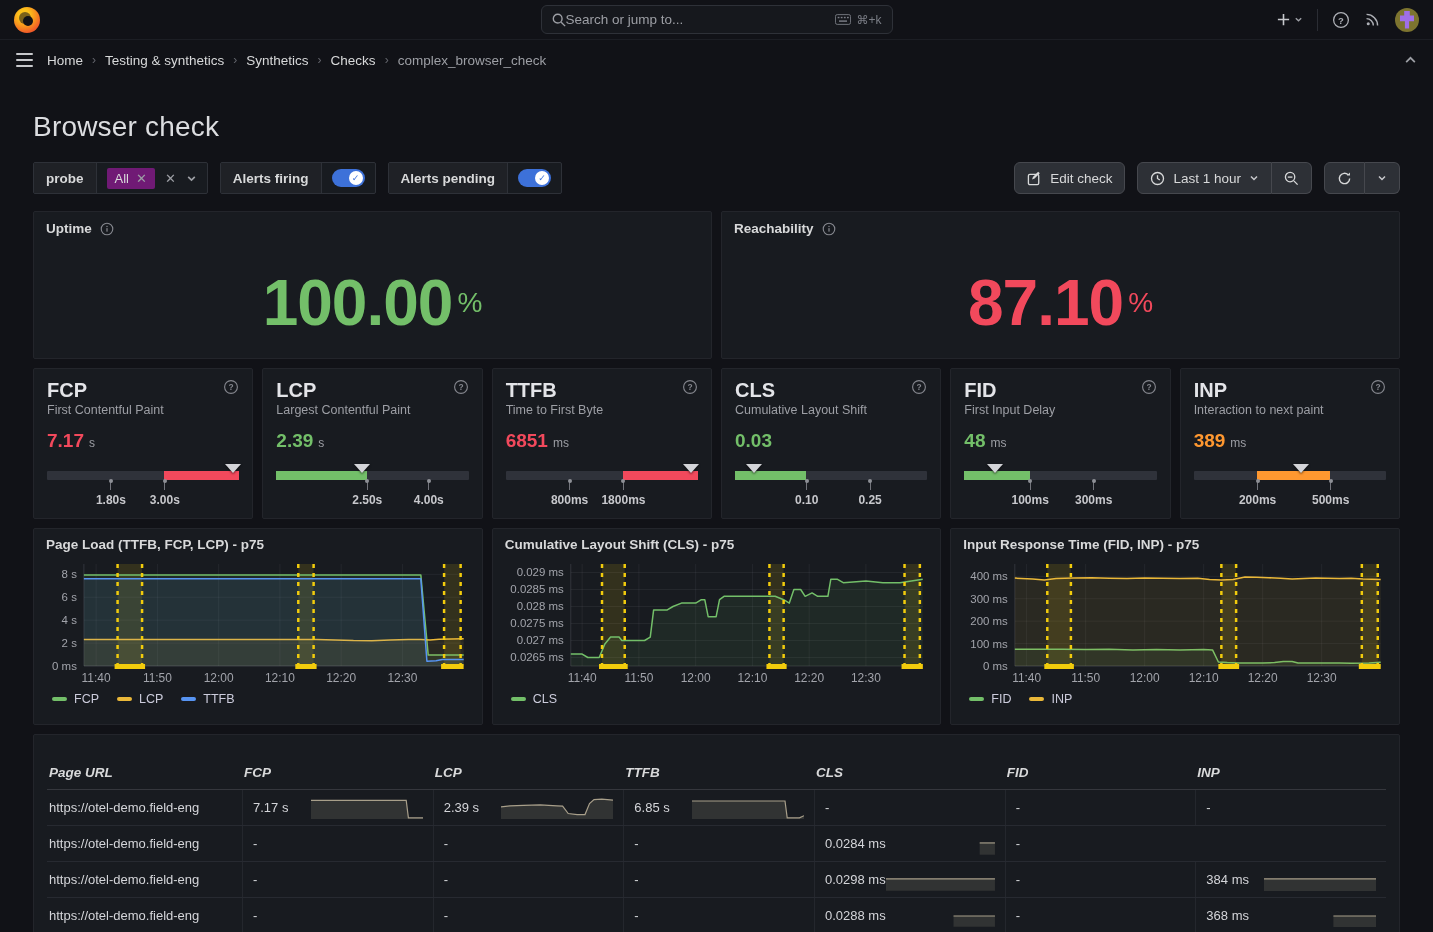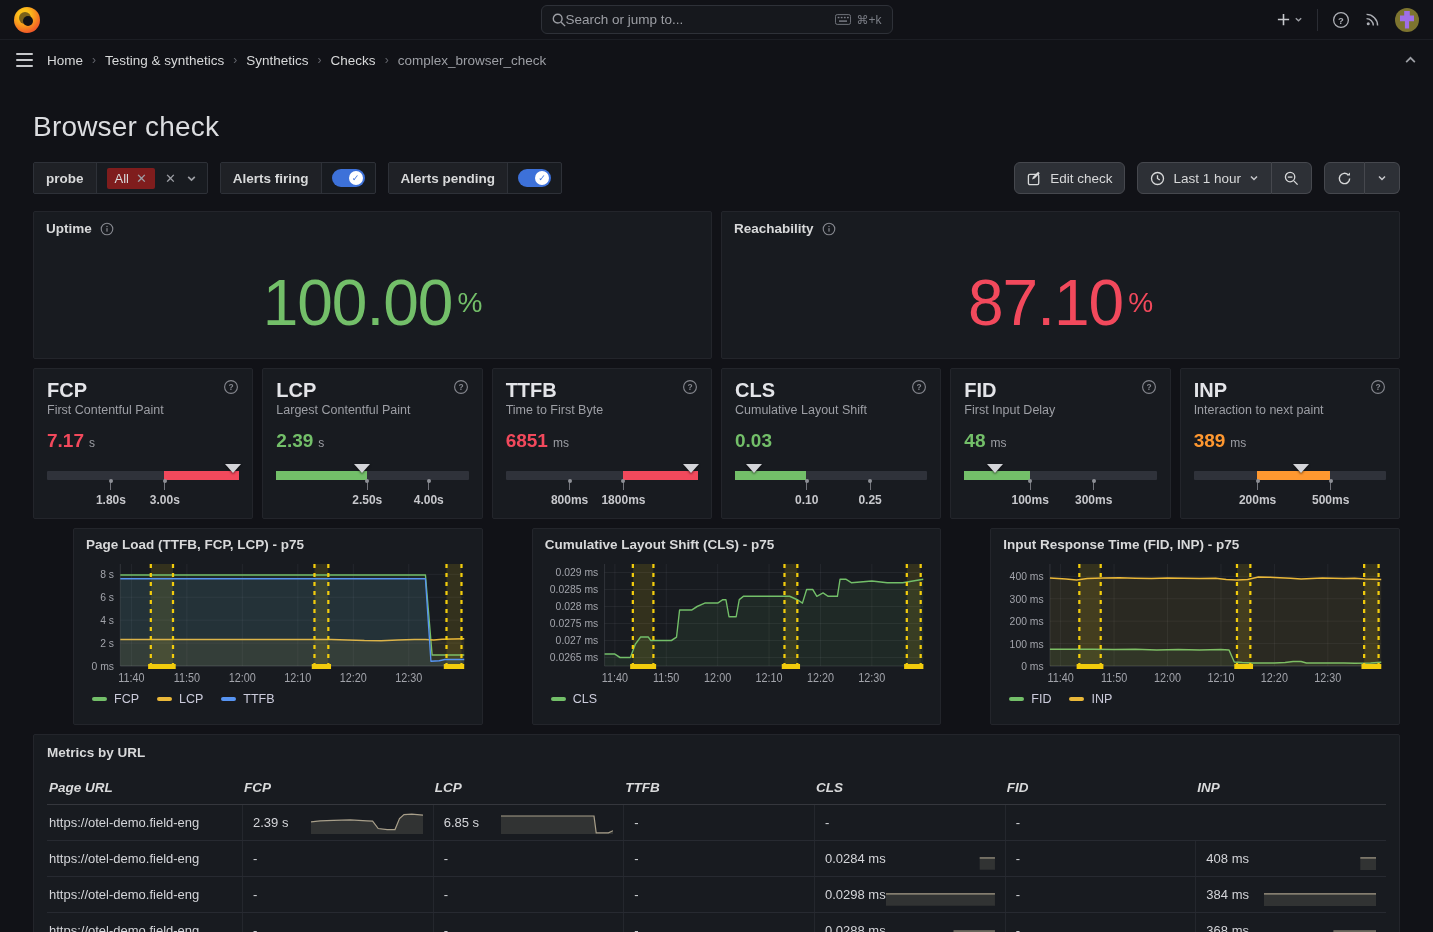--- a/index.html
+++ b/index.html
@@ -30,41 +30,41 @@
   .crumb-right { margin-left:auto; color:#9d9fa5; }
 
   main { padding:0 33px; }
   h1 { font-size:28px; font-weight:500; color:#dcdde0; margin-top:31px; letter-spacing:.2px; }
 
   
   .controls { display:flex; align-items:center; margin-top:19px; height:32px; gap:12px; }
   .group { display:flex; align-items:stretch; height:32px; border:1px solid #2e3138; border-radius:2px; background:#181b20; }
   .group .lbl { display:flex; align-items:center; padding:0 12px; font-weight:600; font-size:13.5px; color:#d8d9da; background:#1f2126; border-right:1px solid #2e3138; }
   .group .body { display:flex; align-items:center; padding:0 10px; gap:10px; }
-  .chip { background:#7f1d1d; border-radius:2px; padding:3px 8px; font-size:13px; display:flex; gap:7px; align-items:center; color:#d8d9da; }
+  .chip { background:#701a75; border-radius:2px; padding:3px 8px; font-size:13px; display:flex; gap:7px; align-items:center; color:#d8d9da; }
   .chip .x, .muted-ic { color:#9d9fa5; font-size:13px; cursor:pointer; }
   .toggle { width:33px; height:18px; border-radius:10px; background:#3d71d9; position:relative; cursor:pointer; }
   .toggle::after { content:"✓"; position:absolute; right:2px; top:2px; width:14px; height:14px; background:#fff; border-radius:50%; color:#3d71d9; font-size:9px; line-height:14px; text-align:center; font-weight:700; }
   .spacer { flex:1; }
   .btn { display:flex; align-items:center; gap:8px; height:32px; padding:0 12px; background:#2d3036; border:1px solid #46484e; border-radius:6px; color:#d8d9da; font-size:13.5px; font-weight:500; cursor:pointer; }
   .btn-group { display:flex; }
   .btn-group .btn { border-radius:0; border-left-width:0; }
   .btn-group .btn:first-child { border-radius:6px 0 0 6px; border-left-width:1px; }
   .btn-group .btn:last-child { border-radius:0 6px 6px 0; }
   svg.ic { display:block; }
 
   
   .panel { background:#181b20; border:1px solid #23252b; border-radius:2px; position:relative; }
   .row { display:flex; gap:9px; margin-top:9px; }
   .stats-row { margin-top:17px; height:148px; }
   .stats-row .panel { flex:1; }
   .p-title { font-size:13.5px; font-weight:600; color:#d8d9da; display:flex; align-items:center; gap:8px; }
   .stat-head { position:absolute; top:9px; left:12px; }
   .stat-val { height:100%; display:flex; align-items:center; justify-content:center; padding-top:12px; }
-  .stat-val .num { font-size:64px; font-weight:400; letter-spacing:-1px;margin-top:24px; }
+  .stat-val .num { font-size:64px; font-weight:700; letter-spacing:-1px;margin-top:24px; }
   .stat-val .unit { font-size:28px; font-weight:500; margin-left:5px; padding-top:24px; }
   .info-ic, .help-ic { color:#85878e; }
 
   
   .vitals-row { height:151px; }
   .vital { flex:1; padding:10px 13px; }
   .v-head { display:flex; justify-content:space-between; align-items:flex-start; }
   .v-title { font-size:20px; font-weight:700; color:#e3e4e8; }
   .v-sub { font-size:12.5px; color:#9d9fa5; margin-top:1px; }
   .v-val { margin-top:13px; display:flex; align-items:baseline; gap:5px; }
@@ -74,21 +74,21 @@
   .g-track { position:absolute; left:0; right:0; top:7px; height:9px; background:#2f323a; border-radius:1px; }
   .g-seg { position:absolute; top:7px; height:9px; }
   .g-marker { position:absolute; top:0; width:0; height:0; border-left:8px solid transparent; border-right:8px solid transparent; border-top:9px solid #d3d4d8; filter:drop-shadow(0 1px 1px rgba(0,0,0,.6)); }
   .g-tick { position:absolute; top:16px; width:1px; }
   .g-tick i { display:block; width:1px; height:10px; background:#73757c; margin:0 auto; position:relative; }
   .g-tick i::before { content:""; position:absolute; top:-1px; left:-1.5px; width:4px; height:4px; border-radius:50%; background:#8e9096; }
   .g-tick span { position:absolute; top:13px; left:50%; transform:translateX(-50%); font-size:12px; font-weight:600; color:#c7c8cc; white-space:nowrap; }
 
   
   .charts-row { height:197px; }
-  .chart-panel { flex:1; padding:8px 12px 6px; display:flex; flex-direction:column;margin-left:40px; }
+  .chart-panel { flex:1; padding:8px 12px 6px; display:flex; flex-direction:column; }
   .chart-panel svg.plot { width:100%; height:132px; margin-top:4px; }
   .legend { display:flex; gap:18px; align-items:center; margin-top:4px; padding-left:6px; }
   .legend .li { display:flex; align-items:center; gap:7px; font-size:12.5px; color:#ccccdc; cursor:pointer; }
   .legend .sw { width:15px; height:4px; border-radius:2px; }
 
   
   .table-panel { margin-top:9px; height:240px; overflow:hidden; padding:10px 13px 0; }
   .t-grid { display:grid; grid-template-columns:195px repeat(6,1fr); }
   .t-head { margin-top:14px; border-bottom:1px solid rgba(204,204,220,.16);font-style:italic; }
   .t-head div { font-size:13.5px; font-weight:600; color:#d8d9da; padding:6px 10px 9px 2px; }
@@ -584,36 +584,40 @@
           <rect x="397.05806451612904" y="108" width="21.982258064516145" height="5" fill="#f2cc0c"></rect>
         </svg>
         <div class="legend">
           <span class="li"><span class="sw" style="background:#73bf69"></span>FID</span>
           <span class="li"><span class="sw" style="background:#eab839"></span>INP</span>
         </div>
       </section>
     </div>
 
   <section class="panel table-panel">
-    <div class="p-title">
-        <span>Metrics by URL</span>
-      </div>
     <div class="t-grid t-head" id="t-head">
         <div>Page URL</div>
         <div>FCP</div>
         <div>LCP</div>
         <div>TTFB</div>
         <div>CLS</div>
         <div>FID</div>
         <div>INP</div>
       </div>
     <div id="t-body">
         <div class="t-grid t-row">
           <div class="t-cell url">https://otel-demo.field-eng</div>
           <div class="t-cell">
+            <span>7.17 s</span>
+            <svg class="sp" width="112" height="22" viewBox="0 0 112 22">
+              <path d="M0.0,3.3L95.2,3.3L97.4,20.9L112.0,20.9L112.0,22L0.0,22Z" fill="rgba(168,159,138,.18)"></path>
+              <polyline points="0.0,3.3 95.2,3.3 97.4,20.9 112.0,20.9" fill="none" stroke="#a89f8a" stroke-width="1.2"></polyline>
+            </svg>
+          </div>
+          <div class="t-cell">
             <span>2.39 s</span>
             <svg class="sp" width="112" height="22" viewBox="0 0 112 22">
               <path d="M0.0,9.9L9.0,8.8L22.4,8.4L39.2,7.9L56.0,8.8L61.6,9.2L67.2,16.5L76.2,17.6L84.0,17.6L88.5,6.6L93.0,2.6L100.8,2.2L112.0,3.1L112.0,22L0.0,22Z" fill="rgba(168,159,138,.18)"></path>
               <polyline points="0.0,9.9 9.0,8.8 22.4,8.4 39.2,7.9 56.0,8.8 61.6,9.2 67.2,16.5 76.2,17.6 84.0,17.6 88.5,6.6 93.0,2.6 100.8,2.2 112.0,3.1" fill="none" stroke="#a89f8a" stroke-width="1.2"></polyline>
             </svg>
           </div>
           <div class="t-cell">
             <span>6.85 s</span>
             <svg class="sp" width="112" height="22" viewBox="0 0 112 22">
               <path d="M0.0,4.0L93.0,4.0L95.2,20.9L107.5,20.9L112.0,18.7L112.0,22L0.0,22Z" fill="rgba(168,159,138,.18)"></path>
@@ -644,27 +648,20 @@
           <div class="t-cell">
             <span>0.0284 ms</span>
             <svg class="sp" width="112" height="22" viewBox="0 0 112 22">
               <path d="M96.3,9.9L112.0,9.9L112.0,22L96.3,22Z" fill="rgba(168,159,138,.18)"></path>
               <polyline points="96.3,9.9 112.0,9.9" fill="none" stroke="#a89f8a" stroke-width="1.2"></polyline>
             </svg>
           </div>
           <div class="t-cell">
             <span>-</span>
           </div>
-          <div class="t-cell">
-            <span>408 ms</span>
-            <svg class="sp" width="112" height="22" viewBox="0 0 112 22">
-              <path d="M96.3,9.9L112.0,9.9L112.0,22L96.3,22Z" fill="rgba(168,159,138,.18)"></path>
-              <polyline points="96.3,9.9 112.0,9.9" fill="none" stroke="#a89f8a" stroke-width="1.2"></polyline>
-            </svg>
-          </div>
         </div>
         <div class="t-grid t-row">
           <div class="t-cell url">https://otel-demo.field-eng</div>
           <div class="t-cell">
             <span>-</span>
           </div>
           <div class="t-cell">
             <span>-</span>
           </div>
           <div class="t-cell">

